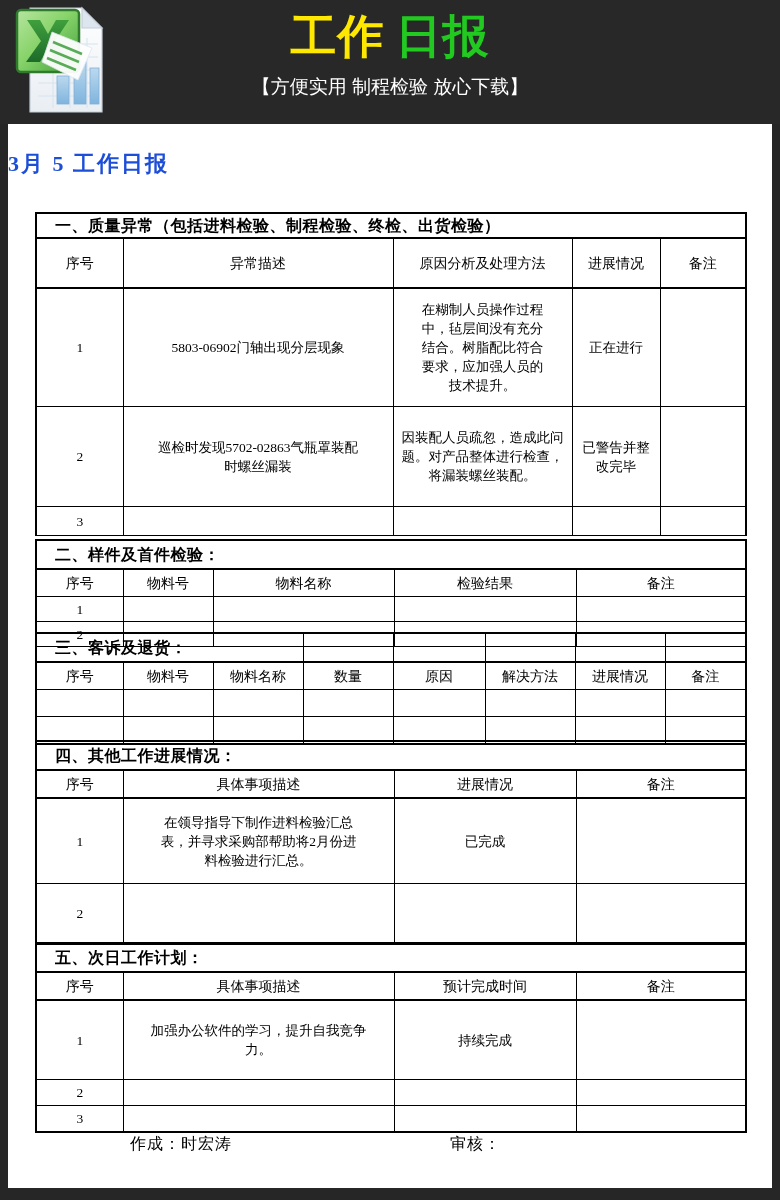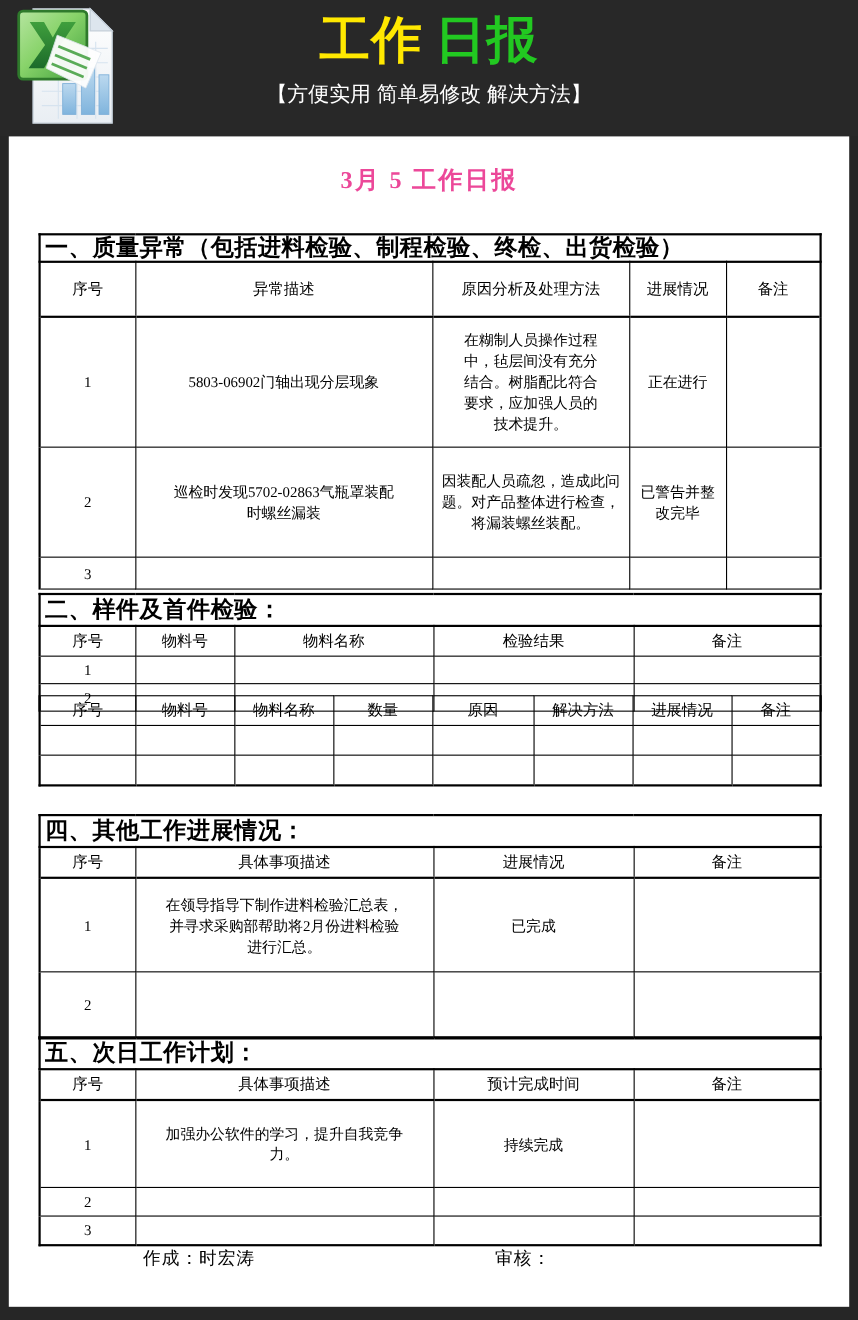--- a/index.html
+++ b/index.html
@@ -58,25 +58,25 @@
     position: absolute;
     left: 8px; top: 124px;
     width: 764px; height: 1064px;
     background: #ffffff;
   }
 
   .doc-title {
     position: absolute;
     left: 0; top: 25px;
     width: 764px;
-    text-align: center;
+    text-align: left;
     font-size: 22px;
     font-weight: bold;
     letter-spacing: 2px;
-    color: #ec4899;
+    color: #1d4ed8;
   }
 
   
   .tbl {
     position: absolute;
     left: 27px;
     width: 710px;
     border-collapse: collapse;
     table-layout: fixed;
     color: #000;
@@ -88,23 +88,23 @@
     text-align: center;
     vertical-align: middle;
     padding: 2px 4px;
     word-break: break-all;
   }
   .tbl td.hdr { font-size: 14px; }
   .tbl td.sec {
     text-align: left;
     font-family: "Liberation Sans", "DejaVu Sans", sans-serif;
     font-weight: bold;
-    font-size: 21px;
+    font-size: 16px;
     letter-spacing: .5px;
-    padding-left: 4px;
+    padding-left: 18px;
     border-left: 1px solid #000;
     border-right: 1px solid #000;
   }
   .tbl td.sec-thick {
     border-top: 2px solid #000;
     border-bottom: 2px solid #000;
   }
   .bt2 { border-top: 2px solid #000 !important; }
   .bb2 { border-bottom: 2px solid #000 !important; }
   .bl2 { border-left: 2px solid #000 !important; }
@@ -183,21 +183,21 @@
         <line x1="42" y1="46" x2="71" y2="58"></line>
         <line x1="39" y1="54" x2="68" y2="66"></line>
       </g>
     </svg>
   </div>
 
   <div class="banner-title">
     <span class="t-yellow">工作</span><span class="t-green">日报</span>
   </div>
 
-  <div class="banner-sub">【方便实用 简单易修改  解决方法】</div>
+  <div class="banner-sub">【方便实用 制程检验  放心下载】</div>
 </div>
 
 <div class="sheet">
 
   <div class="doc-title">3月  5  工作日报</div>
 
   <table class="tbl" style="top:88px;">
     <colgroup>
       <col style="width:87px">
         <col style="width:270px">
@@ -282,20 +282,28 @@
         <col style="width:90px">
         <col style="width:90px">
         <col style="width:90px">
         <col style="width:92px">
         <col style="width:90px">
         <col style="width:90px">
         <col style="width:81px">
     </colgroup>
     <tbody>
       <tr>
+        <td class="sec sec-thick bl2" colspan="3" style="height:23px">三、客诉及退货：</td>
+        <td class="bt2 bb2"></td>
+        <td class="bt2 bb2"></td>
+        <td class="bt2 bb2"></td>
+        <td class="bt2 bb2"></td>
+        <td class="bt2 bb2 br2"></td>
+      </tr>
+      <tr>
         <td class="hdr bl2" style="height:22px">序号</td>
         <td class="hdr">物料号</td>
         <td class="hdr">物料名称</td>
         <td class="hdr">数量</td>
         <td class="hdr">原因</td>
         <td class="hdr">解决方法</td>
         <td class="hdr">进展情况</td>
         <td class="hdr br2">备注</td>
       </tr>
       <tr>
@@ -333,21 +341,21 @@
         <td class="sec sec-thick bl2 br2" colspan="4" style="height:23px">四、其他工作进展情况：</td>
       </tr>
       <tr>
         <td class="hdr bl2" style="height:22px">序号</td>
         <td class="hdr">具体事项描述</td>
         <td class="hdr">进展情况</td>
         <td class="hdr br2">备注</td>
       </tr>
       <tr>
         <td class="bl2 bt2" style="height:80px">1</td>
-        <td class="bt2" style="padding:4px 24px">在领导指导下制作进料检验汇总表，并寻求采购部帮助将2月份进料检验进行汇总。</td>
+        <td class="bt2" style="padding:4px 37px">在领导指导下制作进料检验汇总表，并寻求采购部帮助将2月份进料检验进行汇总。</td>
         <td class="bt2">已完成</td>
         <td class="br2 bt2"></td>
       </tr>
       <tr>
         <td class="bl2 bb2" style="height:55px">2</td>
         <td class="bb2"></td>
         <td class="bb2"></td>
         <td class="br2 bb2"></td>
       </tr>
     </tbody>

